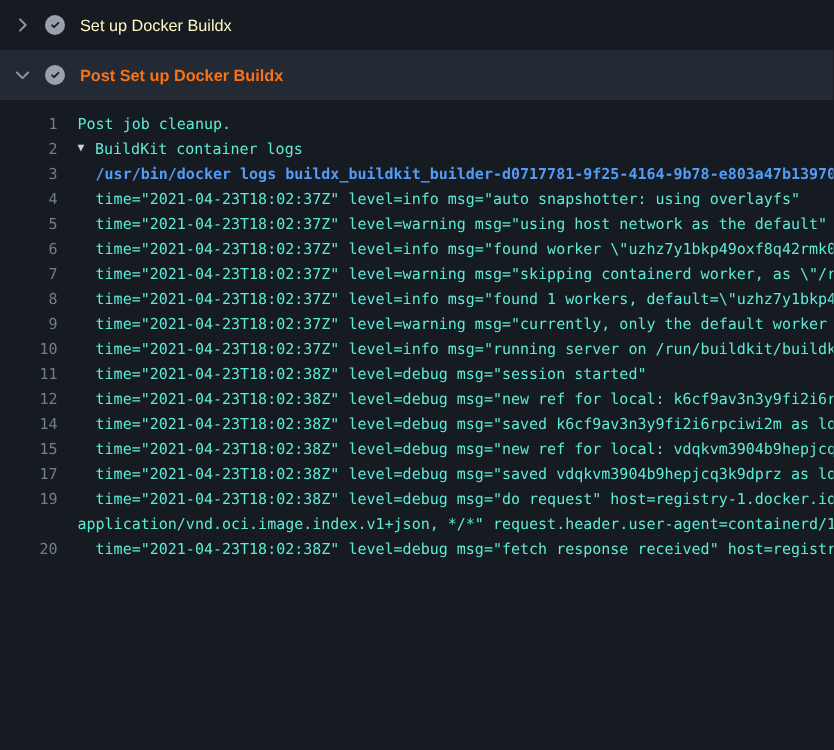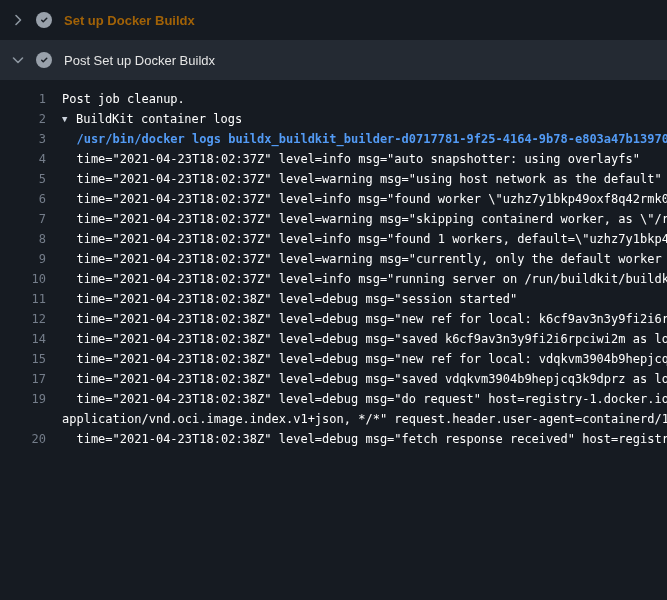--- a/index.html
+++ b/index.html
@@ -37,28 +37,28 @@
     flex: 0 0 16px;
   }
   .check {
     width: 16px;
     height: 16px;
     margin-left: 10px;
     flex: 0 0 16px;
   }
   .step .label {
     margin-left: 12px;
-    color: #a16207;
+    color: #fef9c3;
     font-family: "Liberation Sans", sans-serif;
     font-size: 13px;
-    font-weight: 700;
+    font-weight: 400;
   }
   .step.expanded .label {
-    font-weight: 400;
-    color: #e5e5e5;
+    font-weight: 700;
+    color: #f97316;
   }
   
   .log {
     padding-top: 9px;
     font-family: "DejaVu Sans Mono", "Liberation Mono", monospace;
     font-size: 12px;
   }
   .line {
     display: flex;
     line-height: 20px;
@@ -67,21 +67,21 @@
   }
   .num {
     flex: 0 0 46px;
     width: 46px;
     text-align: right;
     padding-right: 16px;
     color: #747d8a;
     user-select: none;
   }
   .text {
-    color: #ffffff;
+    color: #5eead4;
     white-space: pre;
   }
   .text.command {
     color: #539bf5;
     font-weight: 700;
   }
   .toggle {
     color: #ccd3dc;
     font-size: 9px;
     display: inline-block;

